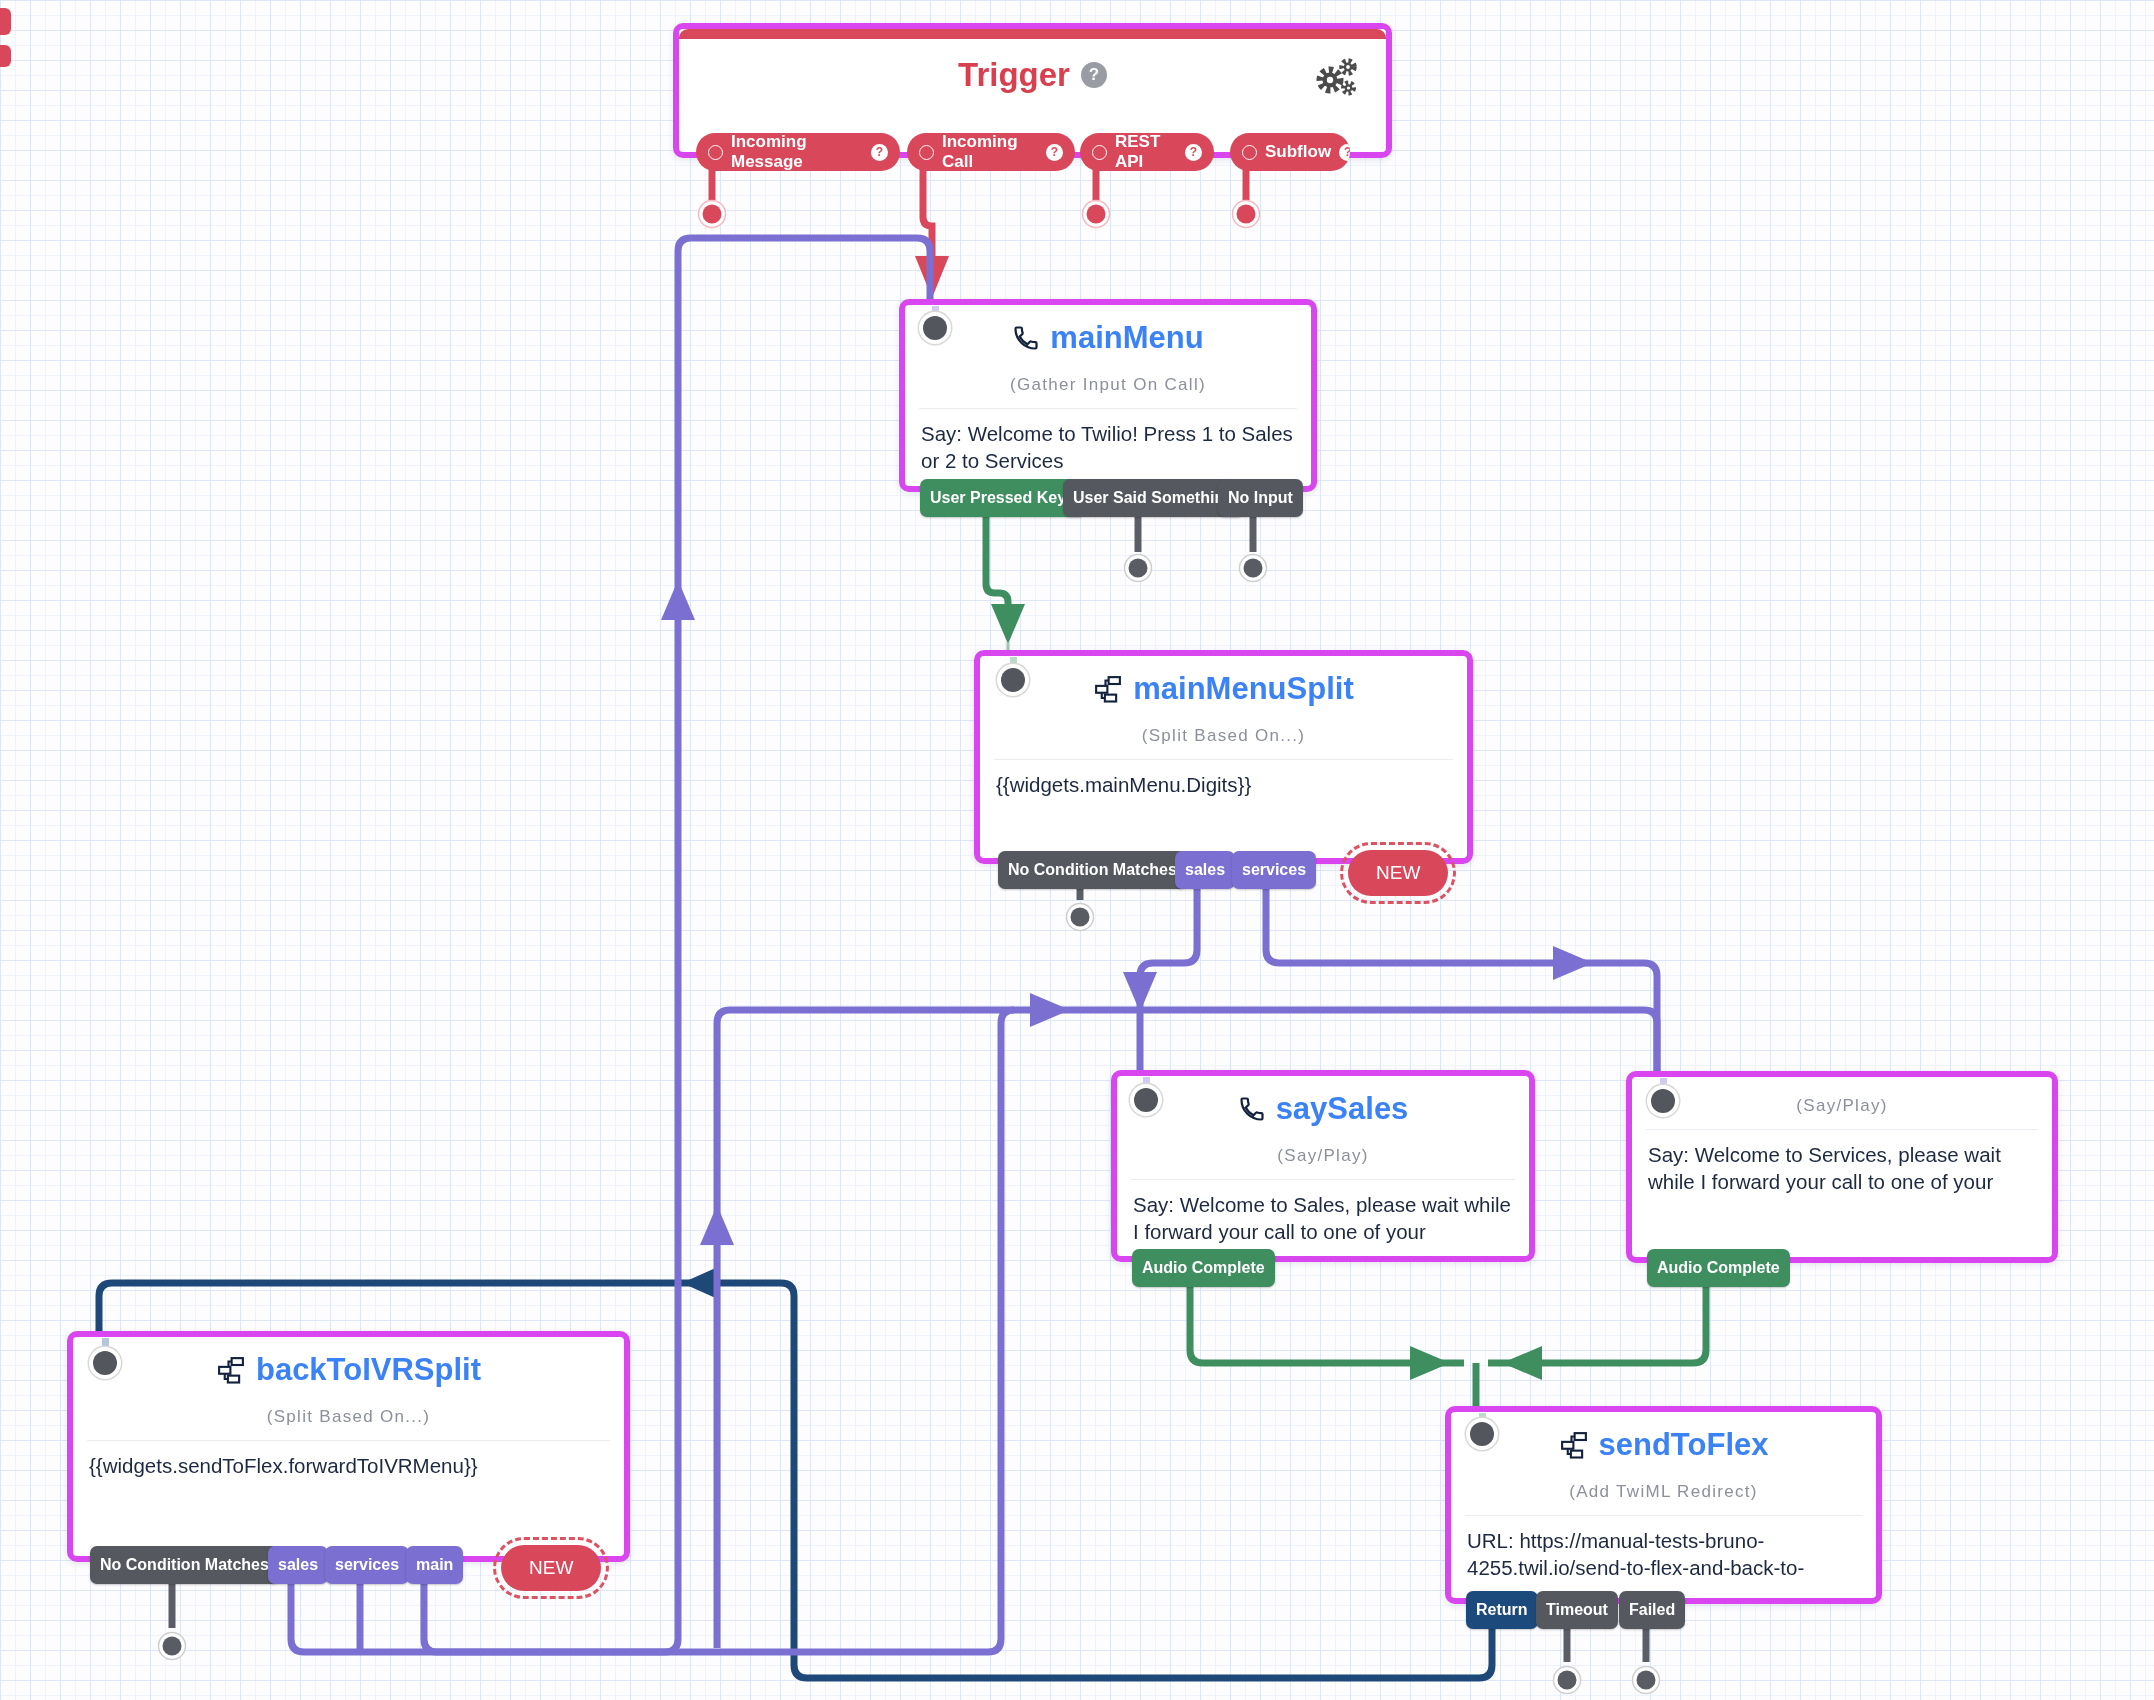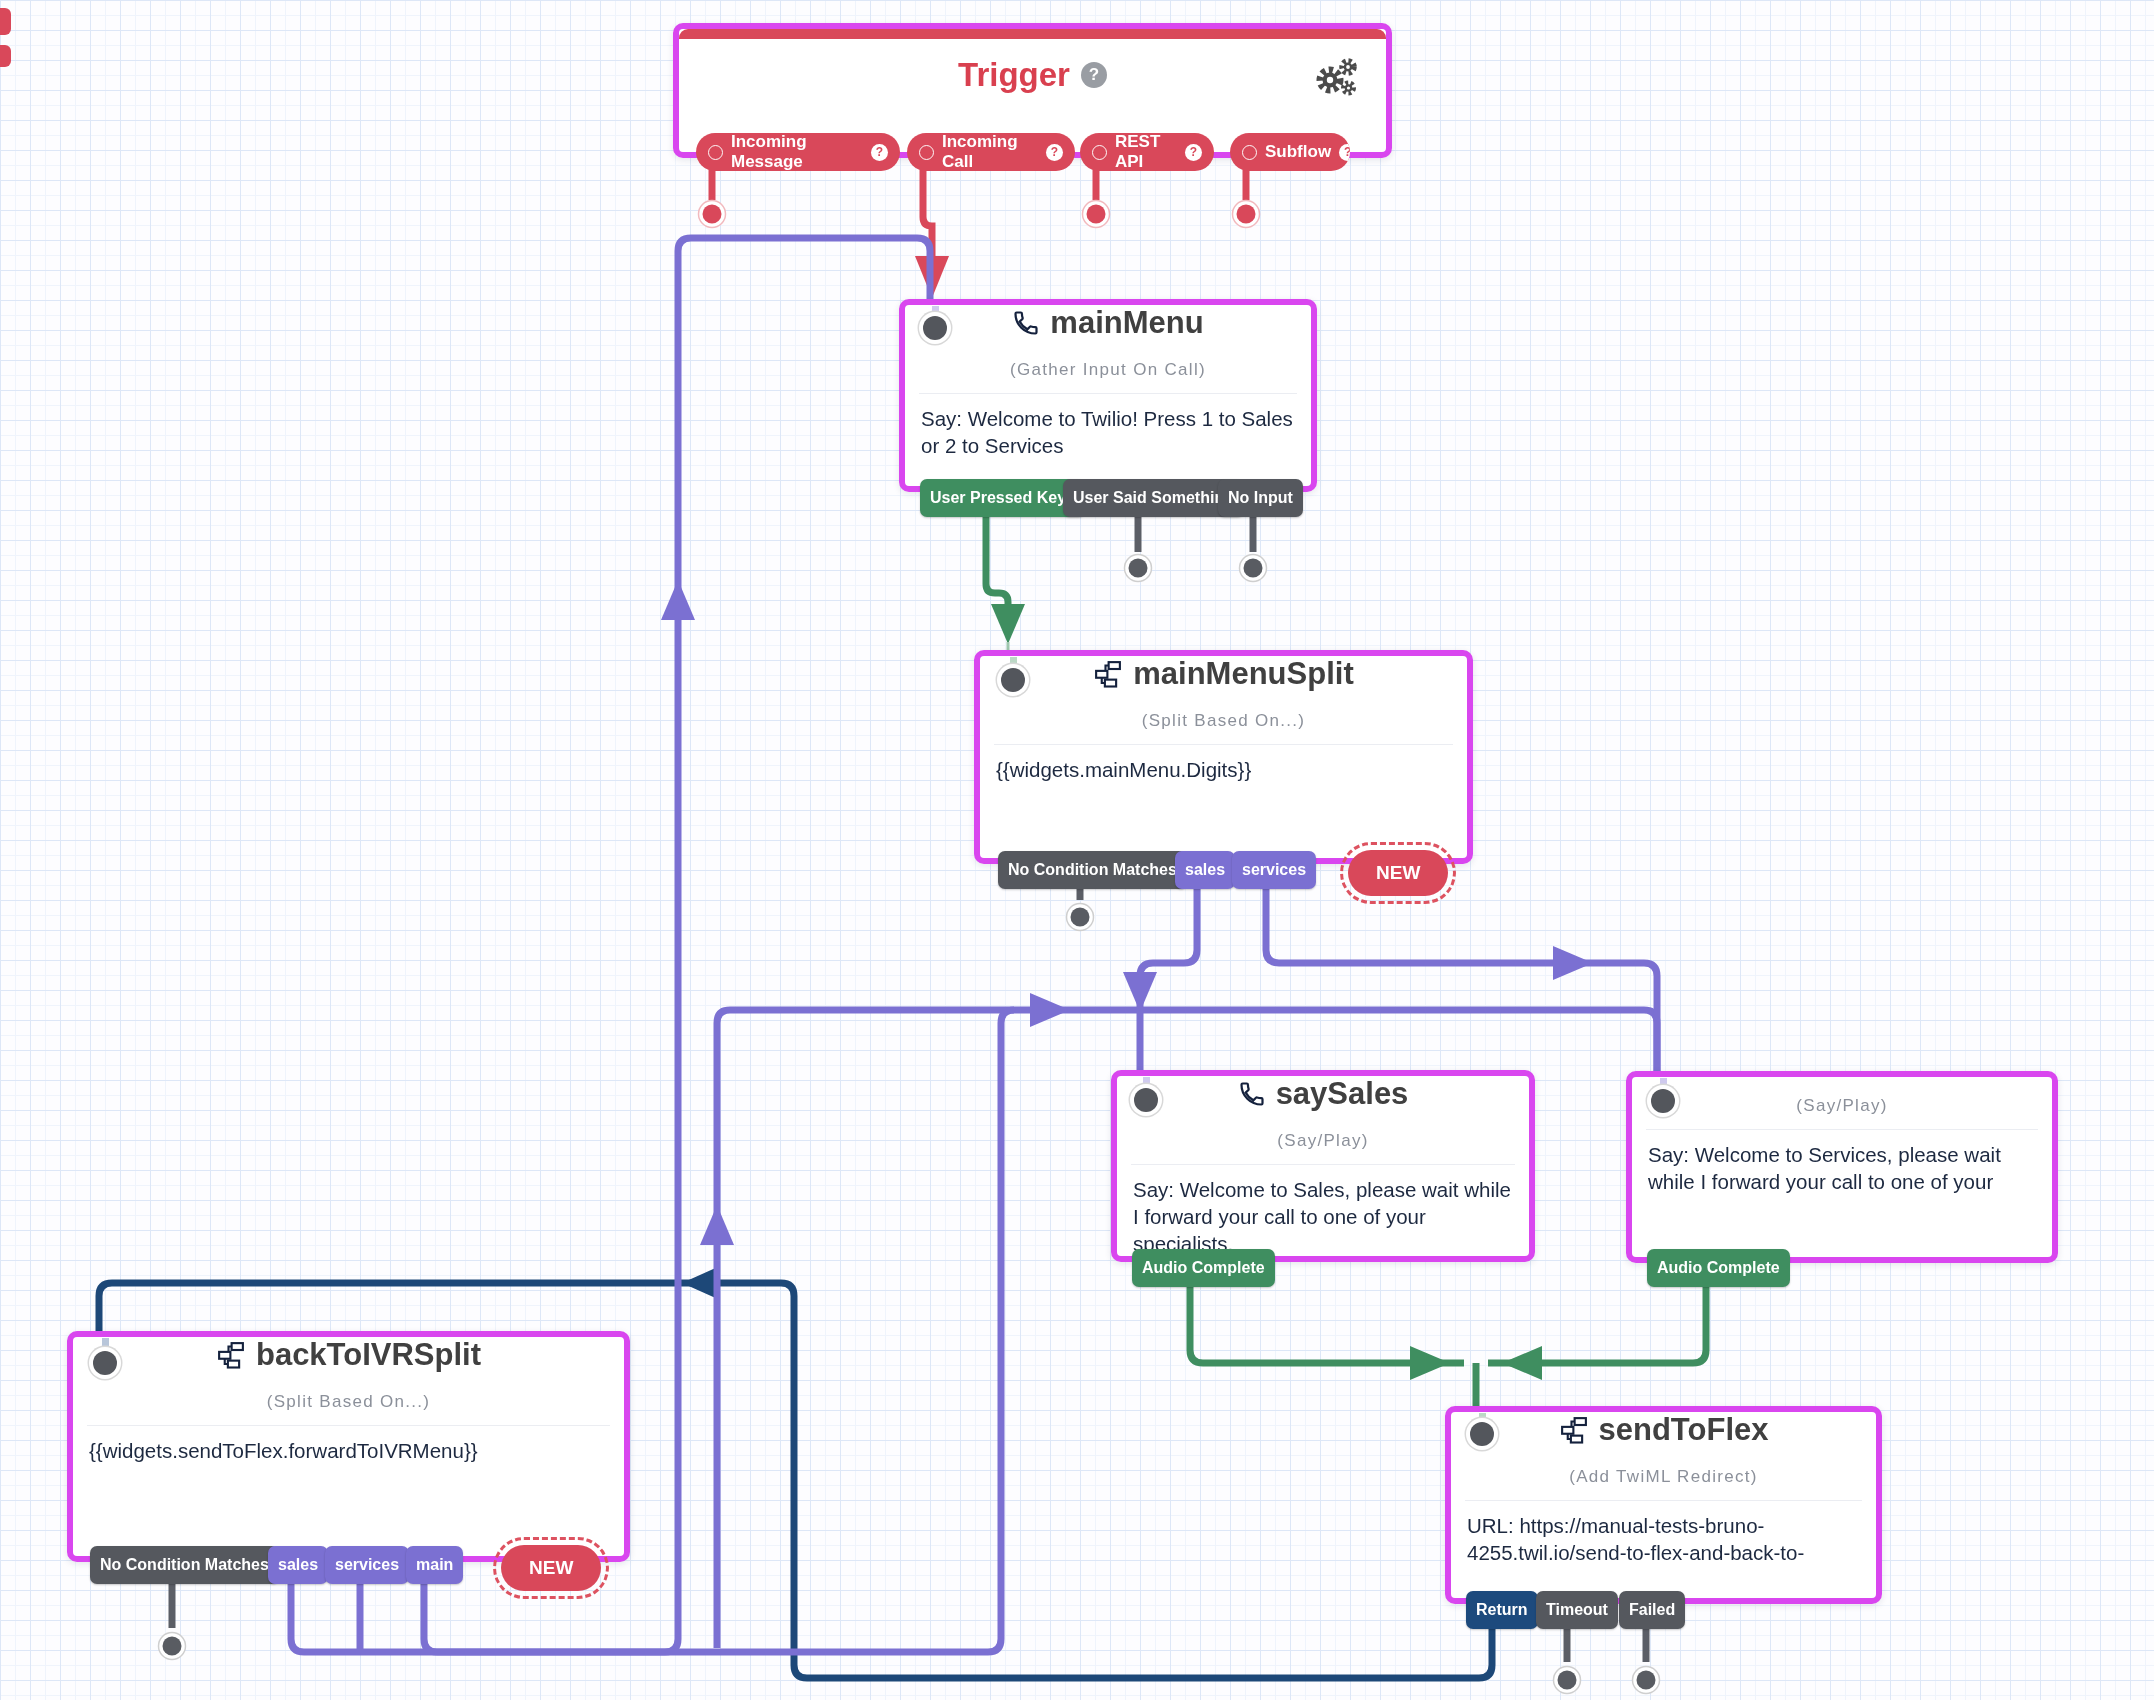--- a/index.html
+++ b/index.html
@@ -10,38 +10,38 @@
     background-image:
       linear-gradient(to right,#dde7f7 1px,transparent 1px),
       linear-gradient(to bottom,#dde7f7 1px,transparent 1px),
       linear-gradient(to right,#eff4fc 1px,transparent 1px),
       linear-gradient(to bottom,#eff4fc 1px,transparent 1px);
     background-size:30px 30px,30px 30px,15px 15px,15px 15px;
   }
   #connector-layer{position:absolute;left:0;top:0;z-index:1;}
   .widget{position:absolute;background:#fff;border:6px solid #d946ef;border-radius:10px;
     box-shadow:0 2px 7px rgba(20,30,60,.10);z-index:2;box-sizing:border-box;}
-  .w-title{display:flex;justify-content:center;align-items:center;gap:10px;
-    font-size:31px;font-weight:700;color:#404040;}
+  .w-title{display:flex;justify-content:center;align-items:center;gap:10px;margin-top:15px;
+    font-size:31px;font-weight:700;color:#3b82f6;}
   .w-sub{text-align:center;margin-top:19px;font-size:17px;color:#8b909a;letter-spacing:1.3px;}
   .w-div{border-top:1px solid #ebedf2;margin:13px 14px 0;}
   .w-body{margin:11px 16px 0;font-size:20.5px;line-height:1.32;color:#1d2940;}
   .entry-dot{position:absolute;width:24px;height:24px;border-radius:50%;background:#53565c;
     box-shadow:0 0 0 4px #fff,0 0 0 5.5px #d8d8d8;z-index:3;}
   .in-stub{position:absolute;width:7px;top:1px;z-index:2;}
   .tag{position:absolute;height:38px;line-height:38px;padding:0 10px;border-radius:7px;
     font-size:16px;font-weight:600;color:#fff;white-space:nowrap;z-index:4;
     box-shadow:0 1px 2px rgba(0,0,0,.22);}
   .tag.gray{background:#55585e}
   .tag.green{background:#3f8e60}
   .tag.purple{background:#7b70d2}
   .tag.navy{background:#1d4a7d}
   .new-ring{position:absolute;border:3px dashed #dd5260;border-radius:40px;padding:5px;z-index:4;background:transparent;}
   .new-btn{display:block;background:#d9485a;color:#fff;border:none;border-radius:24px;height:46px;
-    padding:0 28px;font-size:19px;font-weight:700;font-family:inherit;cursor:pointer;}
+    padding:0 28px;font-size:19px;font-weight:400;font-family:inherit;cursor:pointer;}
   
   .t-bar{position:absolute;top:0;left:0;right:0;height:10px;background:#d9485a;border-radius:9px 9px 0 0;}
   .t-title{margin-top:27px;display:flex;justify-content:center;align-items:center;gap:11px;
     font-size:33px;font-weight:700;color:#d9404f;}
   .t-help{width:26px;height:26px;border-radius:50%;background:#999da3;color:#fff;font-size:17px;
     font-weight:700;display:flex;align-items:center;justify-content:center;}
   .t-gear{position:absolute;top:26px;right:26px;width:48px;height:44px;cursor:pointer;}
   .pill{position:absolute;top:104px;height:38px;border-radius:19px;background:#d9485a;color:#fff;
     display:flex;align-items:center;gap:8px;padding:0 12px;font-size:17px;font-weight:600;
     box-sizing:border-box;overflow:hidden;cursor:pointer;}

